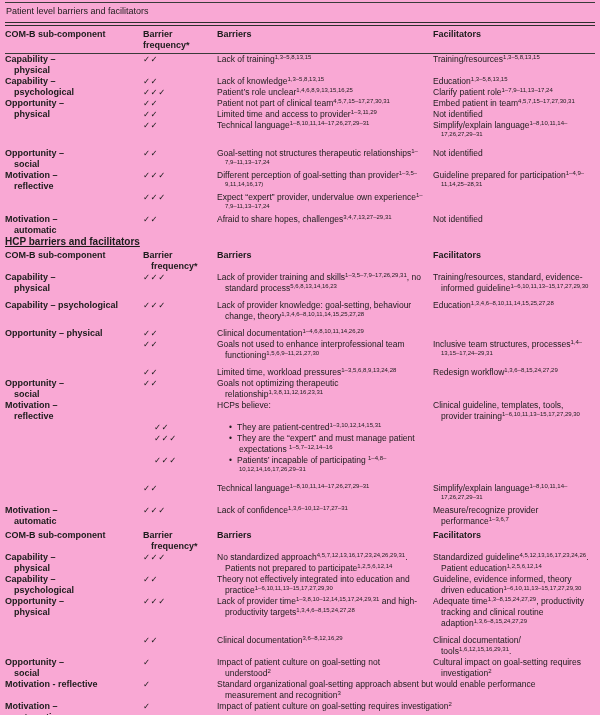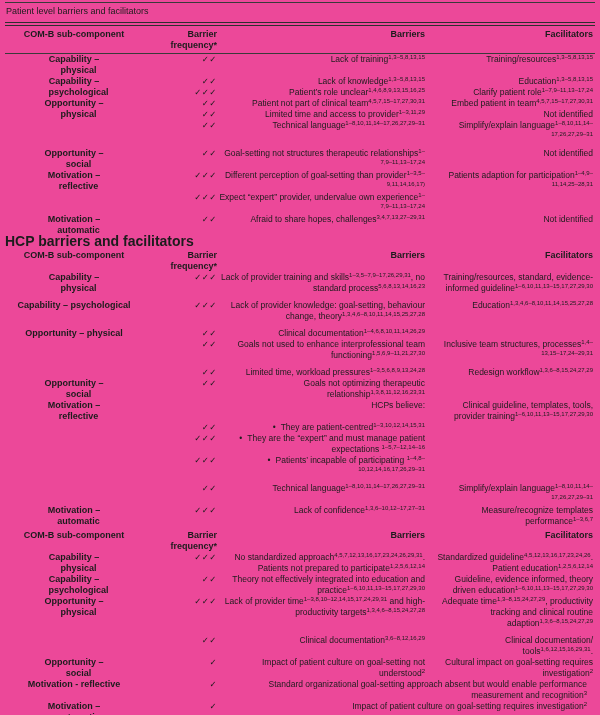--- a/index.html
+++ b/index.html
@@ -1,35 +1,35 @@
 <!DOCTYPE html>
 <html><head>
 <meta charset="utf-8">
 <style>
   html,body { margin:0; padding:0; background:#ffffff; }
   .page {
     width:600px; height:715px; box-sizing:border-box;
     padding:2px 5px 0 5px; overflow:hidden;
     font-family:"Liberation Sans", sans-serif;
     font-size:8.5px; line-height:11px; color:#1c1c1c;
-    background:#ec4899;
+    background:#f9a8d4;
   }
   .rule { height:0; }
   .rule.top { border-top:1px solid #3a3a3a; }
   .rule.thick { border-top:1px solid #2e2e2e; border-bottom:1px solid #2e2e2e; height:2px; }
   .rule.thin { border-top:1px solid #3a3a3a; margin-top:2px; }
   .table-title { font-size:9px; margin:3px 0 5px 1px; }
-  .sec-header { font-weight:bold; font-size:14px; }
+  .sec-header { font-weight:bold; font-size:10px;text-decoration:underline; }
   .group { display:grid; grid-template-columns:138px 1fr; align-items:start; }
   .group.gap { margin-top:6px; }
   .group.colhead { margin-top:3px; }
-  .subrows { min-width:0;text-align:right; }
+  .subrows { min-width:0; }
   .subrow { display:grid; grid-template-columns:74px 216px 1fr; align-items:start; }
   .subrow.gap { margin-top:6px; }
-  .comp { font-weight:bold; font-size:9px; white-space:pre-line; padding-left:9px; text-indent:-9px;text-align:center; }
+  .comp { font-weight:bold; font-size:9px; white-space:pre-line; padding-left:9px; text-indent:-9px; }
   .head { font-weight:bold; font-size:9px; }
   .freq { letter-spacing:0.5px; }
   .freq.head { letter-spacing:0; }
   .freq.hang { padding-left:8px; text-indent:-8px; }
   .barrier, .facil { padding-left:8px; text-indent:-8px; padding-right:8px; min-width:0; }
   .facil { padding-right:2px; }
   .subrow.bullet .freq { padding-left:11px; }
   .subrow.bullet .barrier { padding-left:22px; text-indent:-10px; }
   .subrow .marker { margin-right:5px; }
   .span2 .barrier { grid-column:2 / 4; }
@@ -115,21 +115,21 @@
             </div>
           </div>
         </div>
         <div class="group">
           <div class="comp">Motivation –
 reflective</div>
           <div class="subrows">
             <div class="subrow">
               <div class="freq">✓✓✓</div>
               <div class="barrier"><span>Different perception of goal-setting than provider</span><sup>1–3,5–9,11,14,16,17)</sup></div>
-              <div class="facil"><span>Patients adaption for participation</span><sup>1–4,9–11,14,25–28,31</sup></div>
+              <div class="facil"><span>Guideline prepared for participation</span><sup>1–4,9–11,14,25–28,31</sup></div>
             </div>
             <div class="subrow">
               <div class="freq">✓✓✓</div>
               <div class="barrier"><span>Expect “expert” provider, undervalue own experience</span><sup>1–7,9–11,13–17,24</sup></div>
               <div class="facil"></div>
             </div>
           </div>
         </div>
         <div class="group">
           <div class="comp">Motivation –
@@ -236,21 +236,21 @@
             </div>
           </div>
         </div>
         <div class="group">
           <div class="comp">Motivation –
 automatic</div>
           <div class="subrows">
             <div class="subrow">
               <div class="freq">✓✓✓</div>
               <div class="barrier"><span>Lack of confidence</span><sup>1,3,6–10,12–17,27–31</sup></div>
-              <div class="facil"><span>Measure/recognize templates performance</span><sup>1–3,6,7</sup></div>
+              <div class="facil"><span>Measure/recognize provider performance</span><sup>1–3,6,7</sup></div>
             </div>
           </div>
         </div>
       </div>
       <div class="section">
         <div class="group colhead">
           <div class="comp head">COM-B sub-component</div>
           <div class="subrows">
             <div class="subrow">
               <div class="freq head hang">Barrier frequency*</div>

